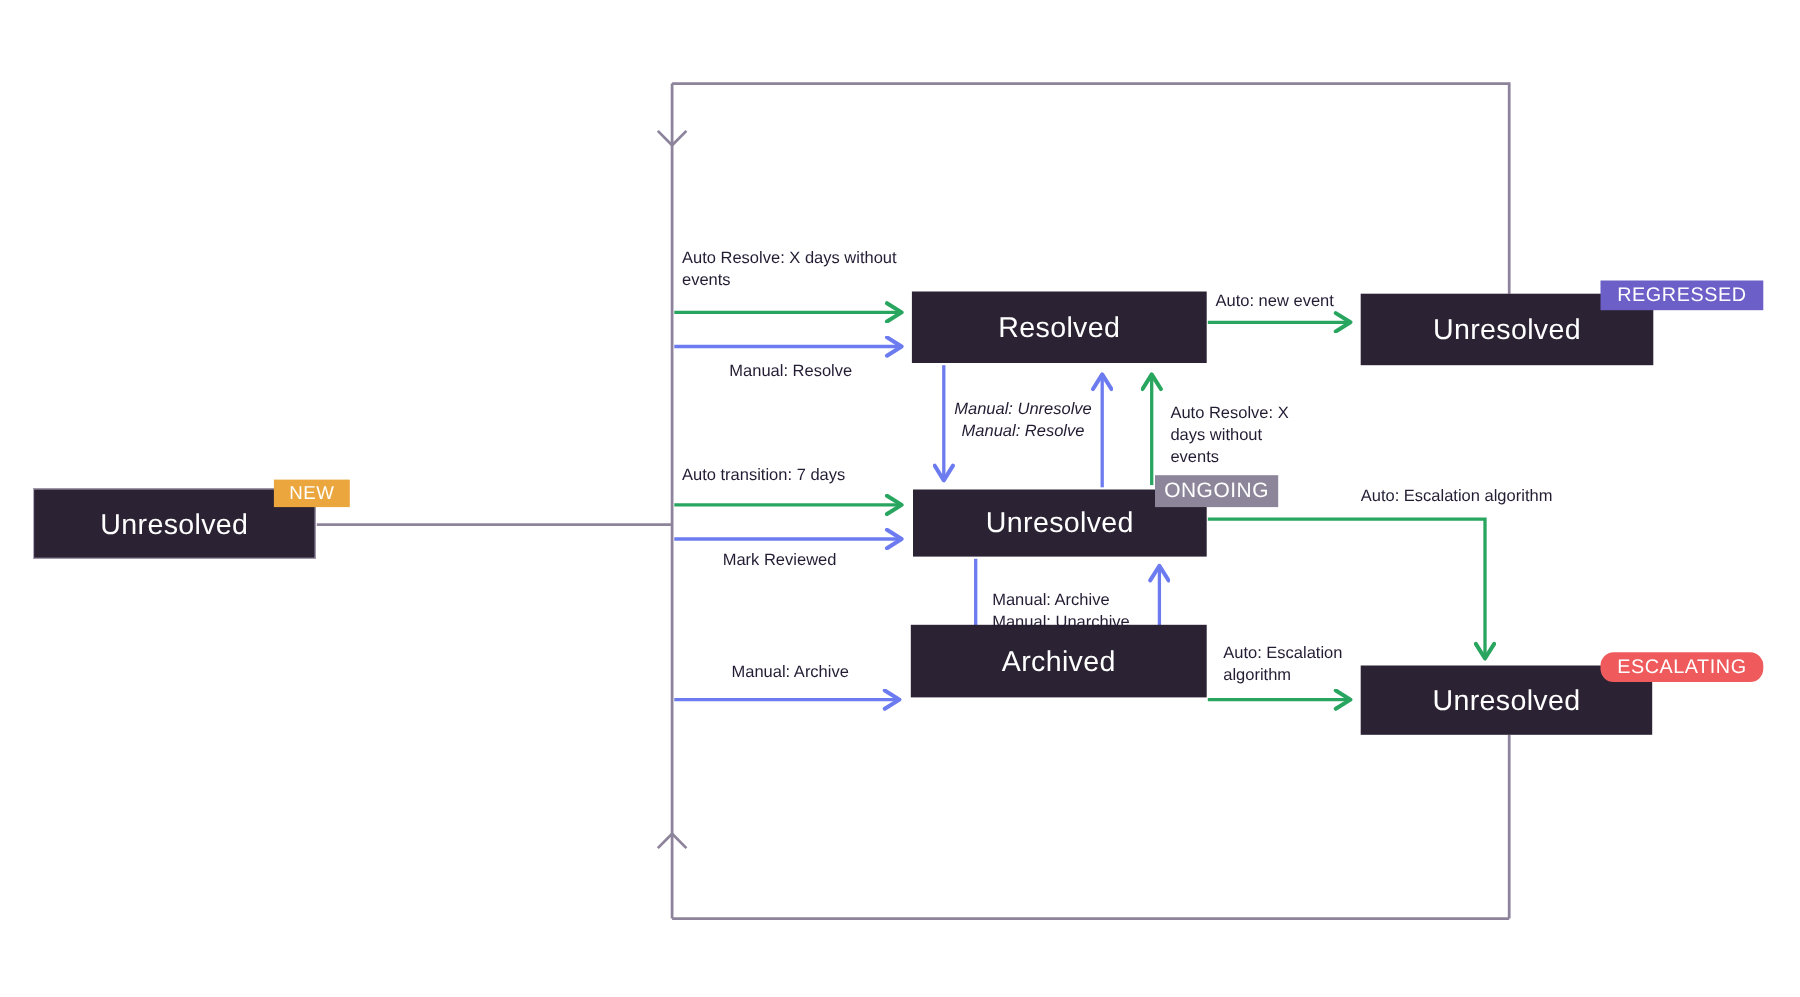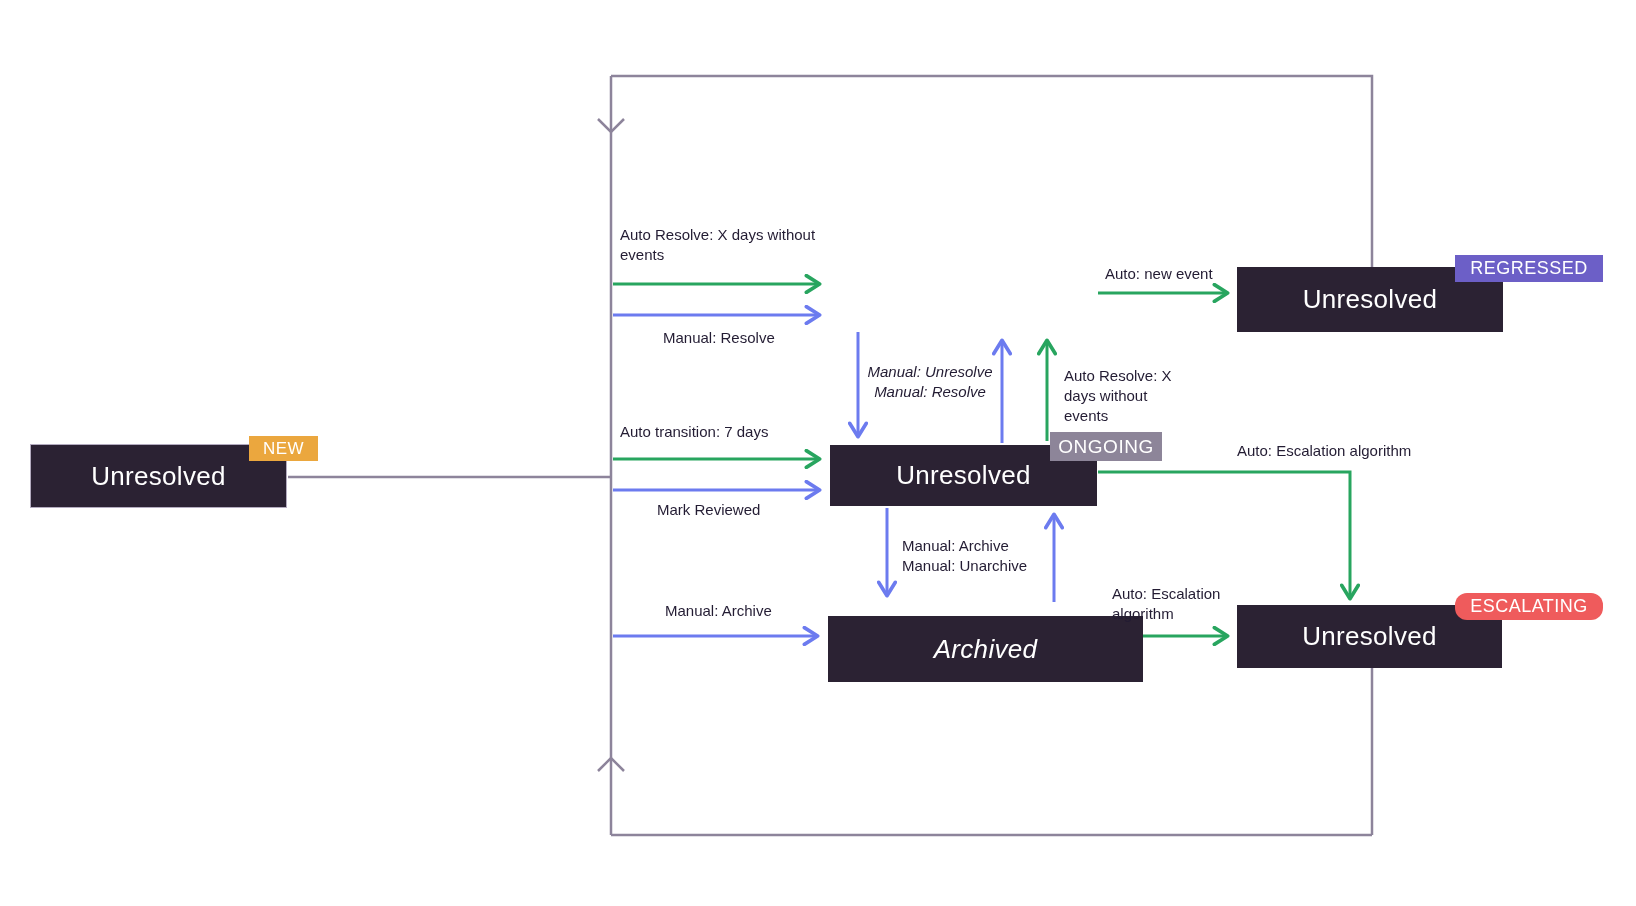--- a/index.html
+++ b/index.html
@@ -64,24 +64,27 @@
     <path class="ln-blue" d="M613 636 H816" marker-end="url(#ah-blue)"></path>
     <path class="ln-blue" d="M858 332 V435" marker-end="url(#ah-blue)"></path>
     <path class="ln-blue" d="M1002 443 V342" marker-end="url(#ah-blue)"></path>
     <path class="ln-blue" d="M887 508 V594" marker-end="url(#ah-blue)"></path>
     <path class="ln-blue" d="M1054 602 V516" marker-end="url(#ah-blue)"></path>
   </svg>
 
   <div class="state bordered" style="left:30px;top:444px;width:257px;height:64px;">
     <span>Unresolved</span>
   </div>
+  <div class="state" style="left:829px;top:265px;width:268px;height:65px;">
+    <span>Resolved</span>
+  </div>
   <div class="state" style="left:830px;top:445px;width:267px;height:61px;">
     <span>Unresolved</span>
   </div>
-  <div class="state" style="left:828px;top:616px;width:315px;height:66px;font-style:italic;">
+  <div class="state" style="left:828px;top:568px;width:269px;height:66px;">
     <span>Archived</span>
   </div>
   <div class="state" style="left:1237px;top:267px;width:266px;height:65px;">
     <span>Unresolved</span>
   </div>
   <div class="state" style="left:1237px;top:605px;width:265px;height:63px;">
     <span>Unresolved</span>
   </div>
 
   <div class="badge" style="left:249px;top:436px;width:69px;height:25px;background:var(--badge-new);font-size:17px;">NEW</div>

